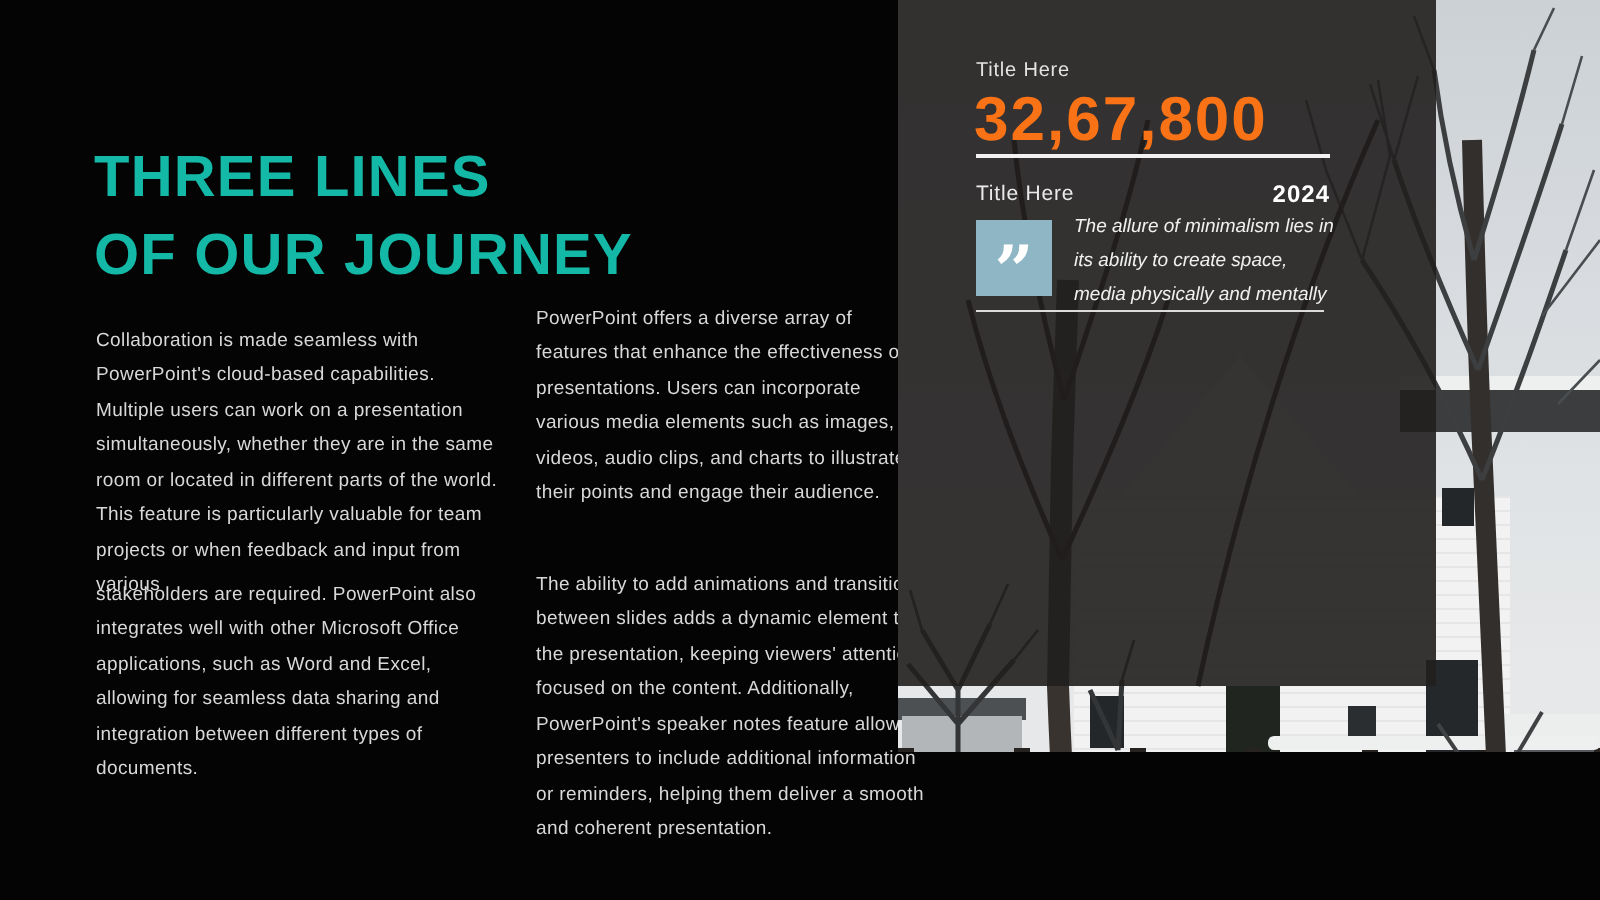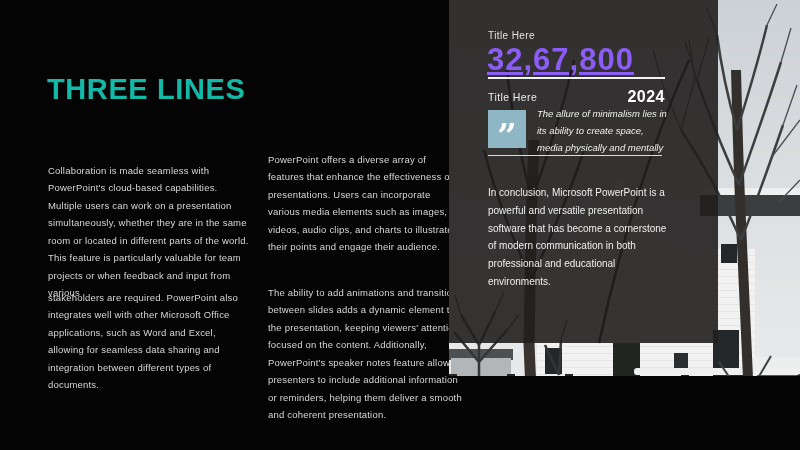--- a/index.html
+++ b/index.html
@@ -60,43 +60,44 @@
   .step2{left:169px;top:409px;width:17px;height:4px;background:#cfcdbb;}
   .branches{left:0;top:0;width:351px;height:450px;}
 
   
   .stats-panel{
     position:absolute;left:0;top:0;width:269px;height:343px;
     background:rgba(33,31,30,0.90);
   }
   .stats-panel *{position:absolute;}
   .stat-label-top{left:39px;top:30px;font-size:10px;color:#e3e3e3;letter-spacing:0.4px;}
-  .stat-value{left:38px;top:42px;font-size:31px;font-weight:bold;color:#8b5cf6;letter-spacing:1px;text-decoration:underline;}
+  .stat-value{left:38px;top:42px;font-size:31px;font-weight:bold;color:#f97316;letter-spacing:1px;}
   .stat-rule{left:39px;top:77px;width:177px;height:2px;background:#f2f2f2;}
   .stat-row{left:39px;top:86px;width:177px;height:22px;display:flex;position:absolute;
     justify-content:space-between;align-items:center;}
   .stat-row span{position:static;}
   .stat-label-bottom{font-size:10.5px;color:#eaeaea;letter-spacing:0.4px;}
-  .stat-year{font-size:16px;font-weight:bold;color:#ffffff;letter-spacing:0.5px;}
+  .stat-year{font-size:12px;font-weight:bold;color:#ffffff;letter-spacing:0.5px;}
   .quote-square{left:39px;top:110px;width:38px;height:38px;background:#8eb6c4;
     display:flex;align-items:center;justify-content:center;}
   .quote-glyph{position:static;color:#ffffff;font-size:34px;line-height:0;
     font-family:"DejaVu Serif",serif;font-weight:bold;transform:translateY(7px);}
   .quote-text{left:88px;top:105px;width:132px;font-size:9.5px;font-style:italic;
     line-height:1.8;color:#f0f0f0;}
   .divider{left:39px;top:155px;width:174px;height:1px;background:#dcdcdc;}
   .conclusion{left:39px;top:184px;width:186px;font-size:10px;line-height:1.78;color:#efefef;}
 </style>
 </head>
 <body>
 
 <div class="slide">
 
   <div class="page-title">
     <div>THREE LINES</div>
+    <div>OF OUR JOURNEY</div>
   </div>
 
   <div class="col-p p2">stakeholders are required. PowerPoint also integrates well with other Microsoft Office applications, such as Word and Excel, allowing for seamless data sharing and integration between different types of documents.</div>
   <div class="col-p p1">Collaboration is made seamless with PowerPoint's cloud-based capabilities. Multiple users can work on a presentation simultaneously, whether they are in the same room or located in different parts of the world. This feature is particularly valuable for team projects or when feedback and input from various</div>
   <div class="col-p p3">PowerPoint offers a diverse array of features that enhance the effectiveness of presentations. Users can incorporate various media elements such as images, videos, audio clips, and charts to illustrate their points and engage their audience.</div>
   <div class="col-p p4">The ability to add animations and transitions between slides adds a dynamic element to the presentation, keeping viewers' attention focused on the content. Additionally, PowerPoint's speaker notes feature allows presenters to include additional information or reminders, helping them deliver a smooth and coherent presentation.</div>
 
   <div class="photo">
     <div class="sky"></div>
     <div class="house-gable"></div>
@@ -144,17 +145,16 @@
       <div class="stat-rule"></div>
       <div class="stat-row">
         <span class="stat-label-bottom">Title Here</span>
         <span class="stat-year">2024</span>
       </div>
       <div class="quote-square">
         <span class="quote-glyph">”</span>
       </div>
       <div class="quote-text">The allure of minimalism lies in its ability to create space, media physically and mentally</div>
       <div class="divider"></div>
-      <div class="conclusion">In conclusion, Microsoft PowerPoint is a powerful and versatile presentation software that has become a cornerstone of modern communication in both professional and educational environments.</div>
     </div>
   </div>
 
 </div>
 
 </body></html>

